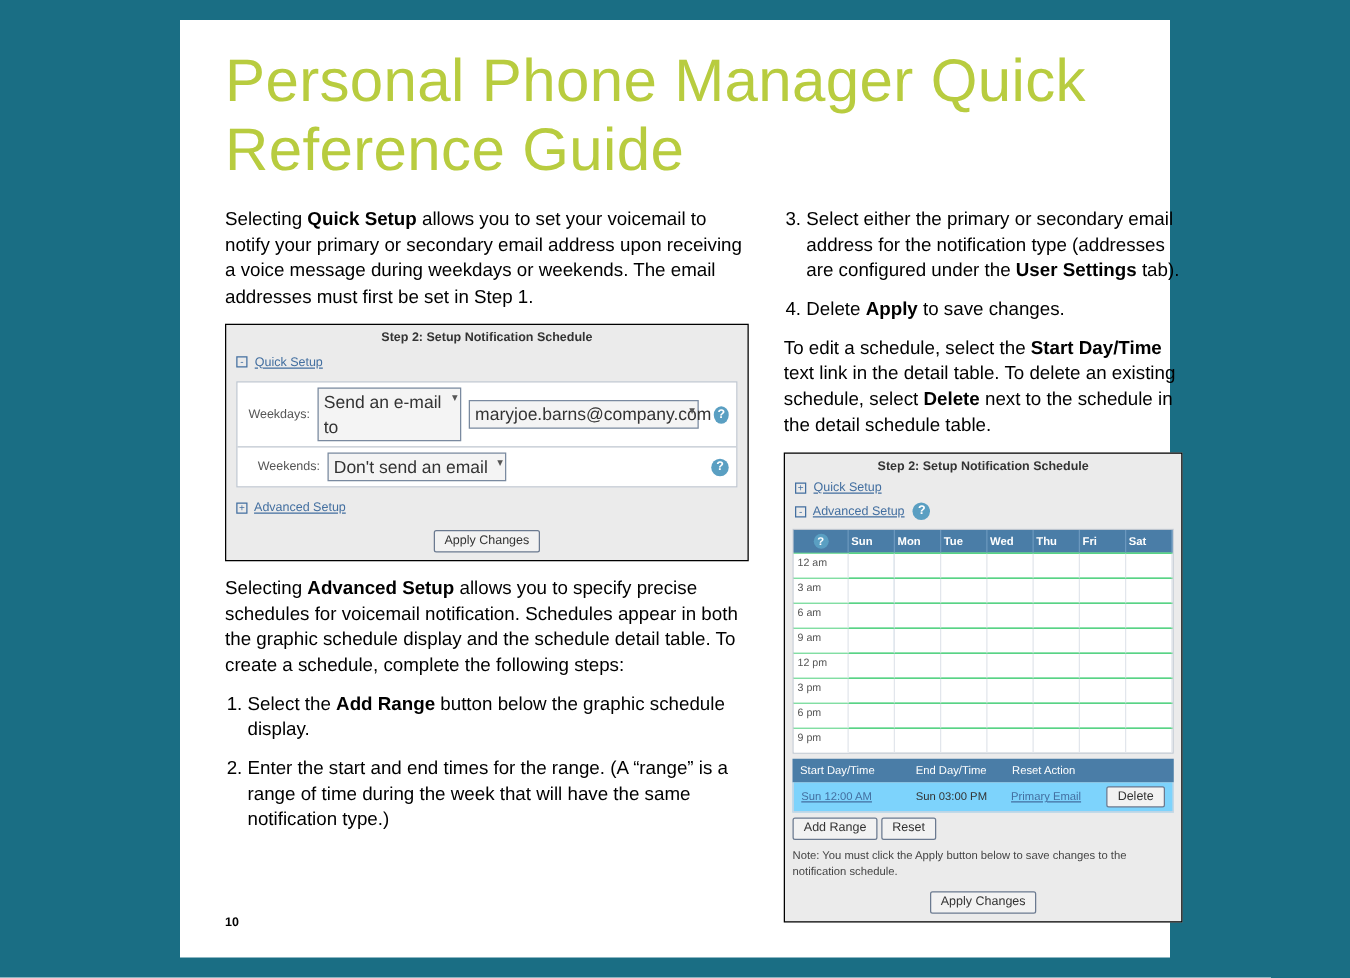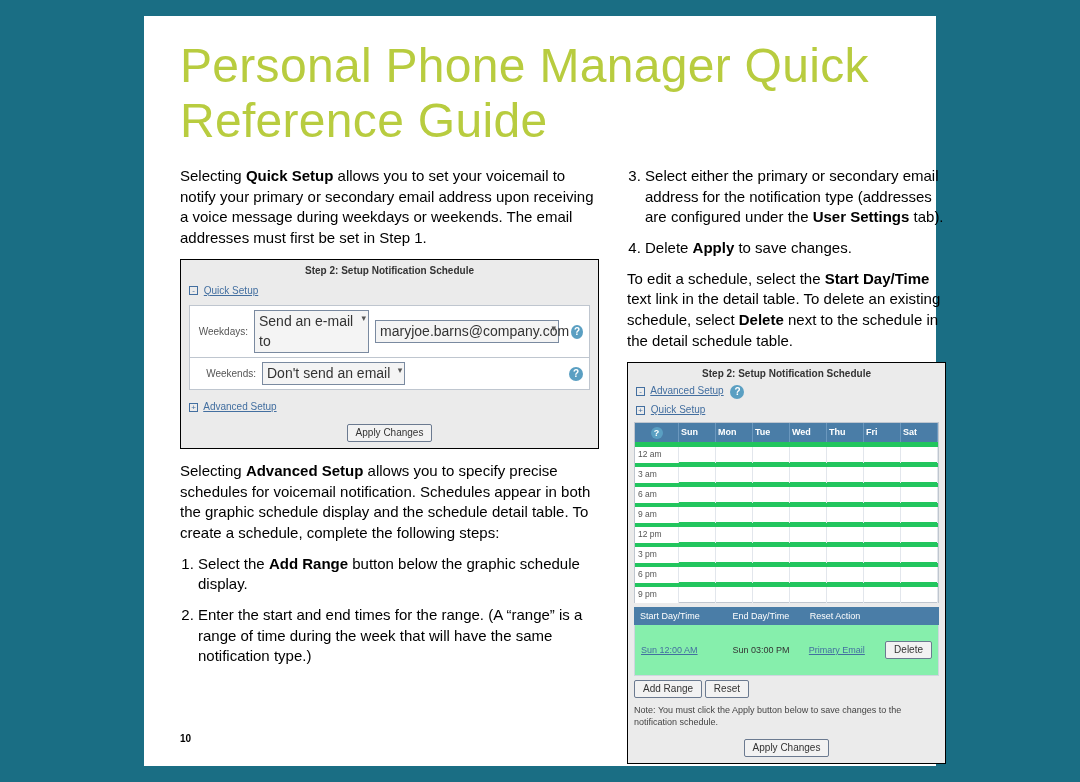--- a/index.html
+++ b/index.html
@@ -139,21 +139,21 @@
     background:#4a7da7;
     color:#fff;
     font-size:9px;
     font-weight:bold;
   }
   .sched-head div { padding:3px 2px; border-right:1px solid #6b98be; }
   .sched-head div:first-child { background:#4a7da7; text-align:center; }
   .sched-body .srow {
     display:grid;
     grid-template-columns: 44px repeat(7, 1fr);
-    border-top:5px solid #22c55e;
+    border-top:1px solid #22c55e;
     height:20px;
     gap:36px;
   }
   .sched-body .srow div { border-right:1px solid #e2e6ec; }
   .sched-body .srow .tl {
     font-size:8.5px;
     color:#555;
     padding:2px 3px;
     background:#fff;
   }
@@ -163,23 +163,23 @@
     display:grid;
     grid-template-columns: 1.2fr 1fr 1fr 0.6fr;
     background:#4a7da7;
     color:#fff;
     font-size:9px;
     padding:3px 6px;
   }
   .detail-row {
     display:grid;
     grid-template-columns: 1.2fr 1fr 1fr 0.6fr;
-    background:#86efac;
+    background:#7dd3fc;
     font-size:9px;
-    padding:16px 6px;
+    padding:3px 6px;
     align-items:center;
     border:1px solid #cfd6df;
     border-top:none;
     margin:0 6px;
   }
   .detail-head { margin:4px 6px 0 6px; }
   .btn-row { padding:4px 6px; }
   .note { font-size:9px; color:#444; margin:2px 6px 4px 6px; }
 </style>
 </head>
@@ -246,27 +246,27 @@
           <span>Delete </span><b>Apply</b><span> to save changes.</span>
         </li>
       </ol>
       <p>
         <span>To edit a schedule, select the </span><b>Start Day/Time</b><span> text link in the detail table. To delete an existing schedule, select </span><b>Delete</b><span> next to the schedule in the detail schedule table.</span>
       </p>
 
       <div class="panel">
         <div class="panel-title">Step 2: Setup Notification Schedule</div>
         <div style="padding:2px 8px;">
+          <span class="box-icon">+</span>
+          <span class="link">Quick Setup</span>
+        </div>
+        <div style="padding:2px 8px;">
           <span class="box-icon">-</span>
           <span class="link">Advanced Setup</span>
           <span class="help-icon" style="margin-left:4px;">?</span>
-        </div>
-        <div style="padding:2px 8px;">
-          <span class="box-icon">+</span>
-          <span class="link">Quick Setup</span>
         </div>
 
         <div class="sched">
           <div class="sched-head">
             <div><span class="help-icon" style="width:12px;height:12px;font-size:9px;">?</span></div>
             <div>Sun</div>
             <div>Mon</div>
             <div>Tue</div>
             <div>Wed</div>
             <div>Thu</div>

